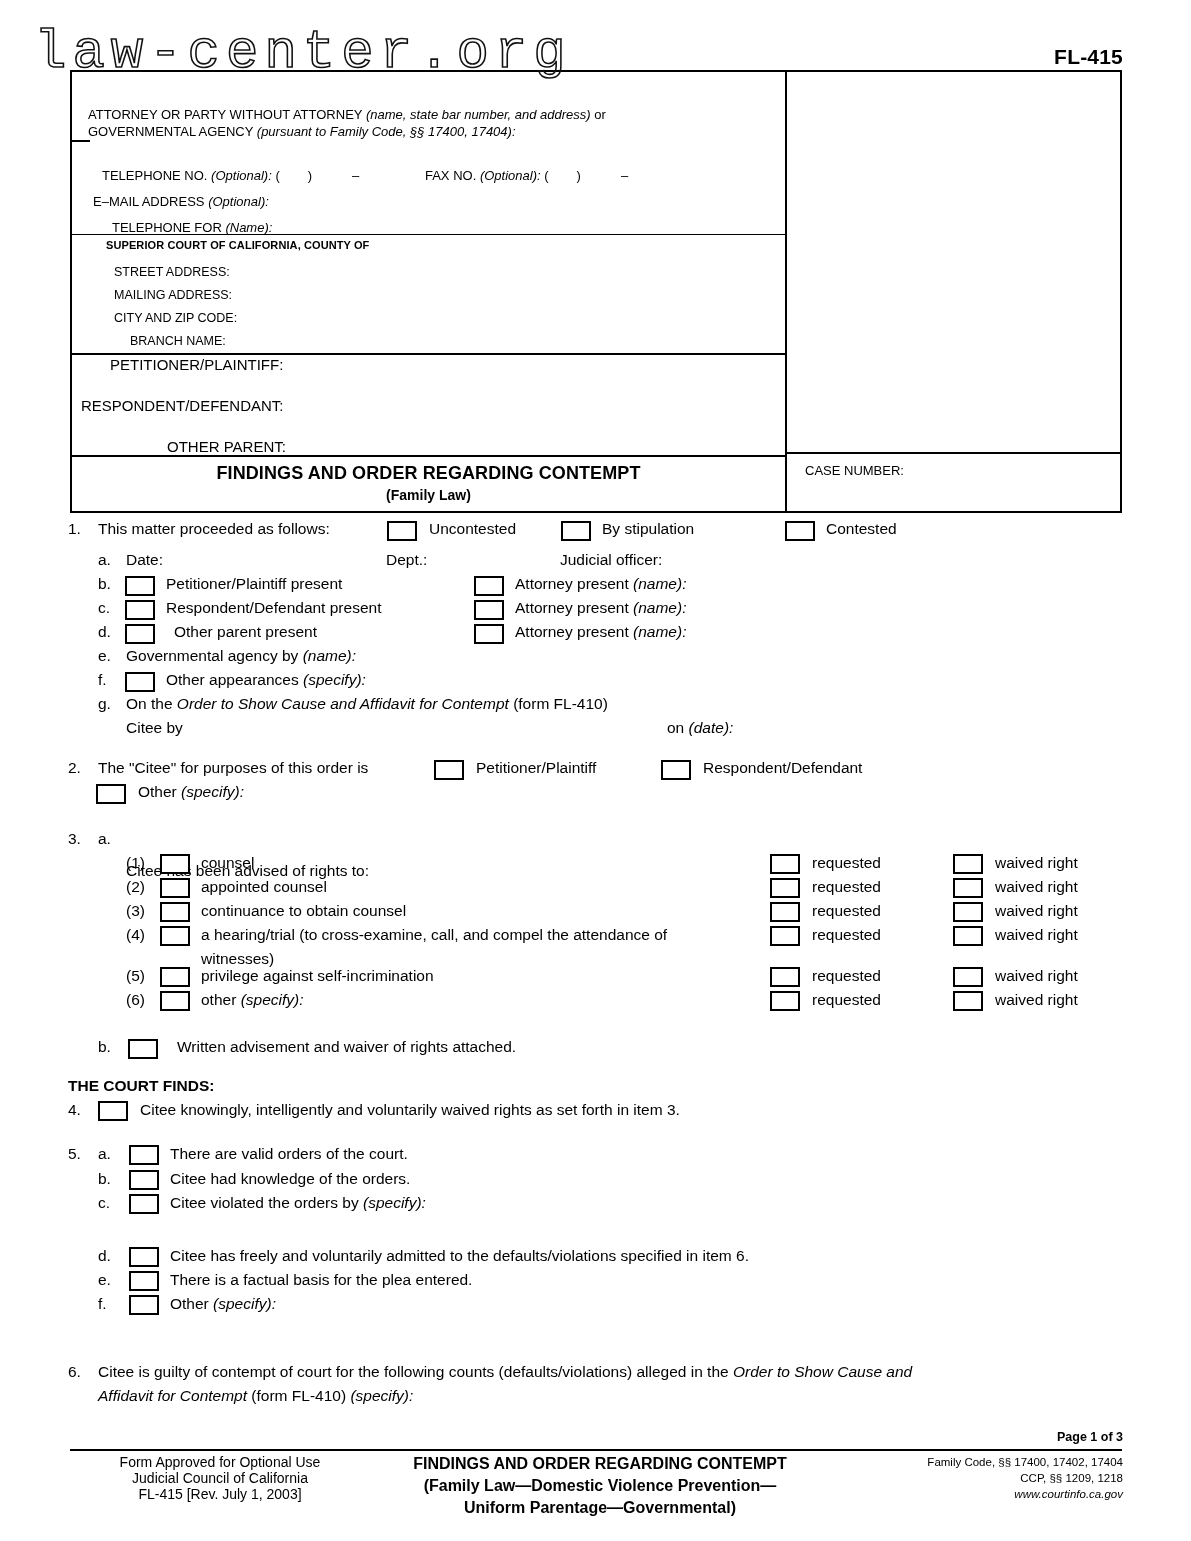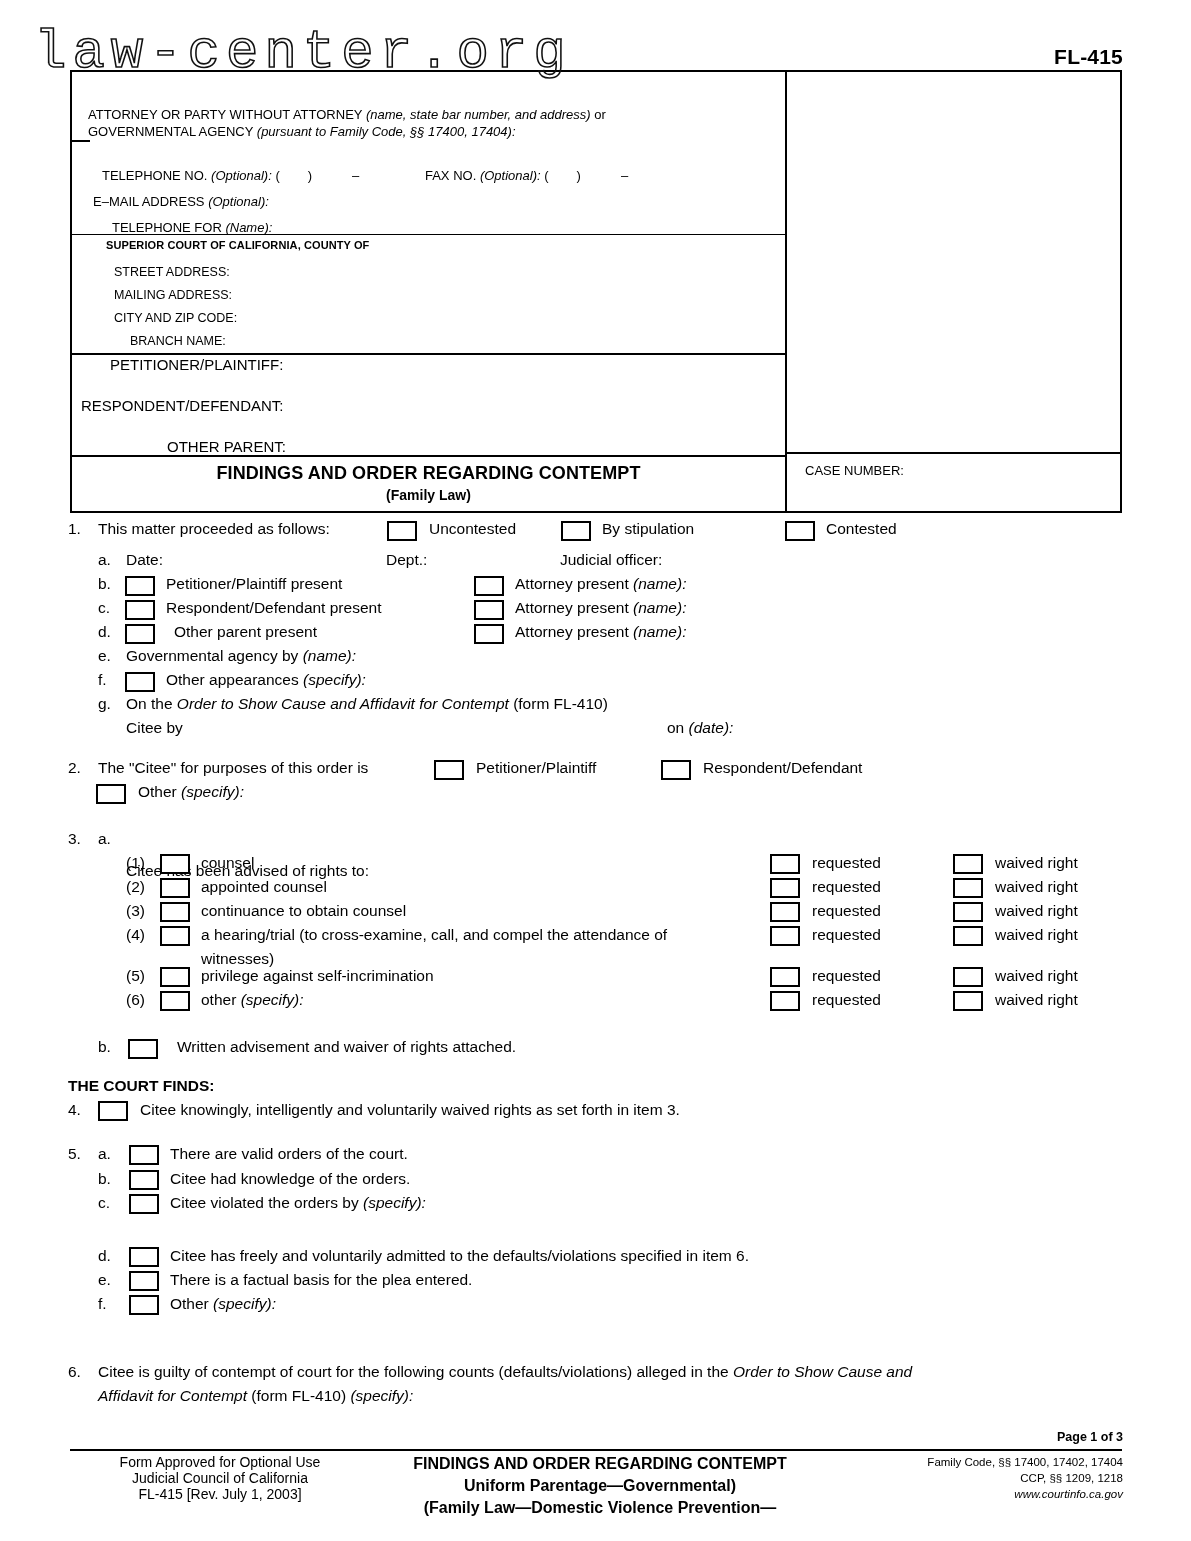--- a/index.html
+++ b/index.html
@@ -367,22 +367,22 @@
   <div class="footer">
     <div class="page-of">Page 1 of 3</div>
     <div class="frule"></div>
     <div class="f-left">
       <div>Form Approved for Optional Use</div>
       <div>Judicial Council of California</div>
       <div>FL-415 [Rev. July 1, 2003]</div>
     </div>
     <div class="f-center">
       <div>FINDINGS AND ORDER REGARDING CONTEMPT</div>
+      <div>(Family Law—Domestic Violence Prevention—</div>
       <div>Uniform Parentage—Governmental)</div>
-      <div>(Family Law—Domestic Violence Prevention—</div>
     </div>
     <div class="f-right">
       <div>Family Code, §§ 17400, 17402, 17404</div>
       <div>CCP, §§ 1209, 1218</div>
       <div class="itl">www.courtinfo.ca.gov</div>
     </div>
   </div>
 
 </div>
 

